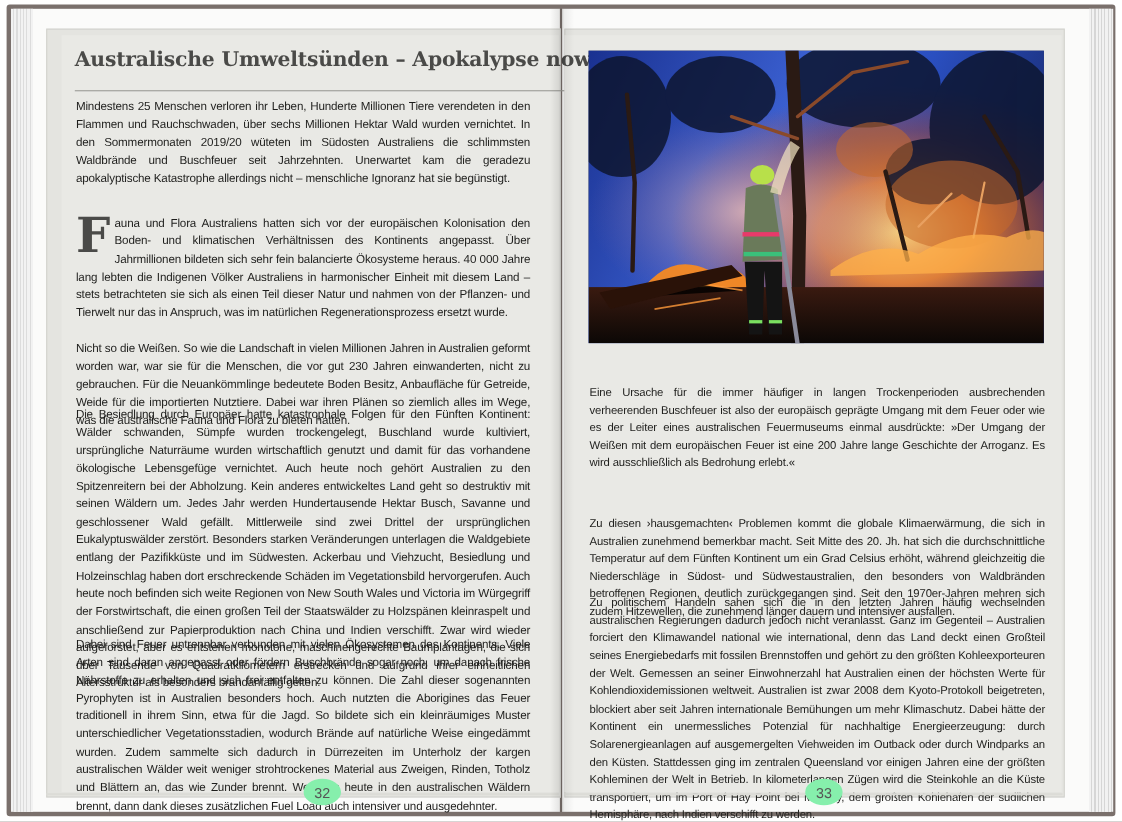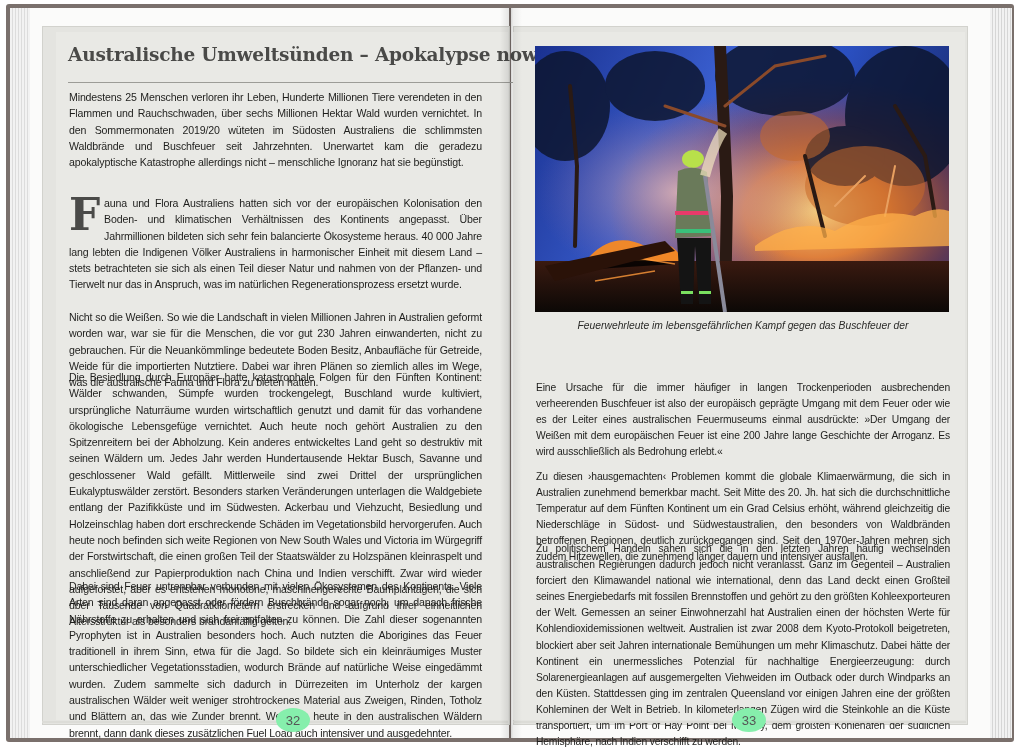--- a/index.html
+++ b/index.html
@@ -71,21 +71,21 @@
 
   .photo {
     position: absolute; left: 535px; top: 46px; width: 414px; height: 266px;
     overflow: hidden; background: #1b2a6a;
   }
   .photo svg { display: block; }
   .caption {
     position: absolute; left: 536px; top: 318px; width: 414px; text-align: center;
     font-style: italic; font-size: 10.3px; line-height: 15.5px; color: #2a2a28;
   }
-  .r1 { top: 380px; }
+  .r1 { top: 350px; }
   .r2 { top: 469px; }
   .r3 { top: 541px; }
 
   .pagenum {
     position: absolute; top: 708px; width: 34px; height: 24px; border-radius: 50%;
     background: #86efac; text-align: center; font-size: 13px; line-height: 26px; color: #555;
     z-index: 3;
   }
   .pagenum.left { left: 276px; }
   .pagenum.right { left: 732px; }
@@ -207,21 +207,20 @@
       <path d="M142 192 L146 258 L158 258 L160 200 L164 258 L176 258 L176 192 Z" fill="#141414"></path>
       <rect x="146" y="245" width="12" height="3" fill="#7ae060"></rect>
       <rect x="164" y="245" width="12" height="3" fill="#7ae060"></rect>
       <path d="M170 130 L190 266" stroke="#8a8a9a" stroke-width="4"></path>
       <path d="M170 130 Q178 100 188 85" stroke="#f4e6c0" stroke-width="10" opacity="0.7" fill="none"></path>
     </g>
   </svg>
 </div>
 
 <div class="caption">
-  <div>Feuerwehrleute im lebensgefährlichen Kampf gegen das Buschfeuer der</div>
 </div>
 
 <div class="col right r1">
   <p>Eine Ursache für die immer häufiger in langen Trockenperioden ausbrechenden verheerenden Buschfeuer ist also der europäisch geprägte Umgang mit dem Feuer oder wie es der Leiter eines australischen Feuermuseums einmal ausdrückte: »Der Umgang der Weißen mit dem europäischen Feuer ist eine 200 Jahre lange Geschichte der Arroganz. Es wird ausschließlich als Bedrohung erlebt.«</p>
 </div>
 
 <div class="col right r2">
   <p>Zu diesen ›hausgemachten‹ Problemen kommt die globale Klimaerwärmung, die sich in Australien zunehmend bemerkbar macht. Seit Mitte des 20. Jh. hat sich die durchschnittliche Temperatur auf dem Fünften Kontinent um ein Grad Celsius erhöht, während gleichzeitig die Niederschläge in Südost- und Südwestaustralien, den besonders von Waldbränden betroffenen Regionen, deutlich zurückgegangen sind. Seit den 1970er-Jahren mehren sich zudem Hitzewellen, die zunehmend länger dauern und intensiver ausfallen.</p>
 </div>
 

